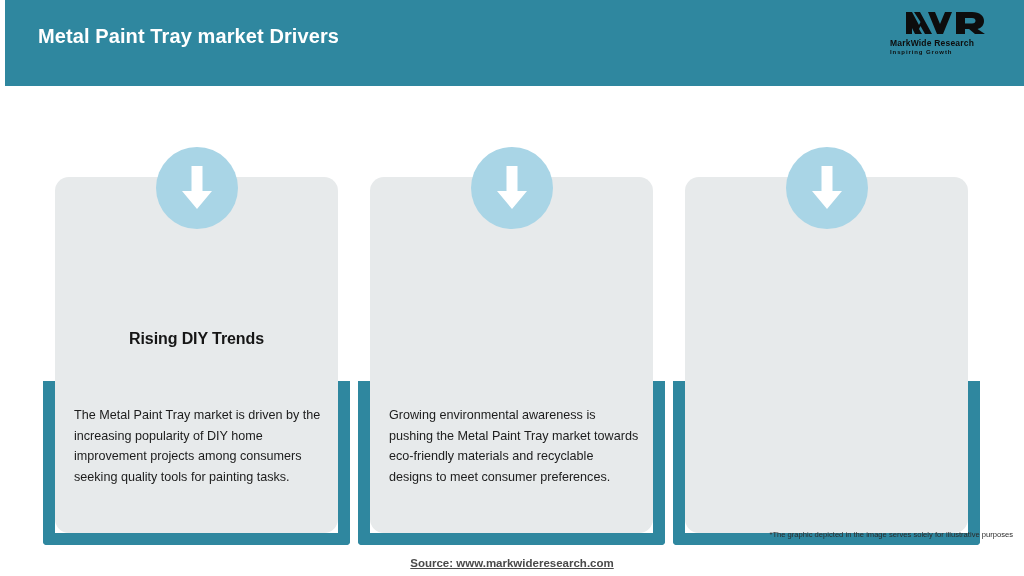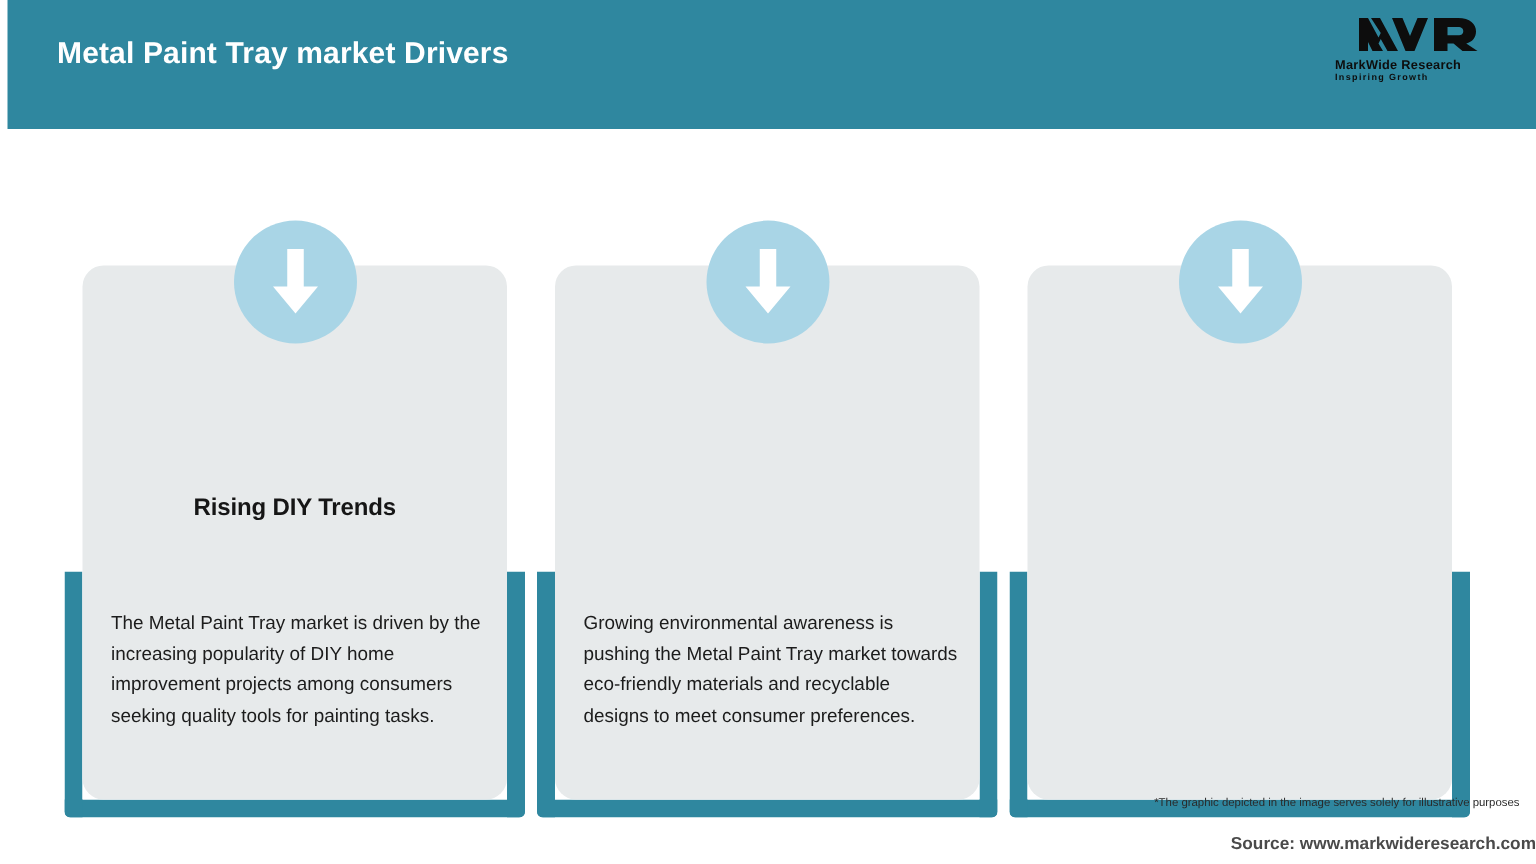--- a/index.html
+++ b/index.html
@@ -152,24 +152,25 @@
     color: #1c1c1c;
     text-align: left;
   }
 
   
   .source {
     position: absolute;
     left: 0;
     top: 557px;
     width: 1024px;
-    text-align: right;
+    text-align: center;
     font-size: 11.5px;
     font-weight: bold;
     color: #4a4a4a;
+    text-decoration: underline;
   }
   .disclaimer {
     position: absolute;
     right: 11px;
     top: 530px;
     font-size: 7.6px;
     color: #2a2a2a;
     white-space: nowrap;
   }
 </style>

